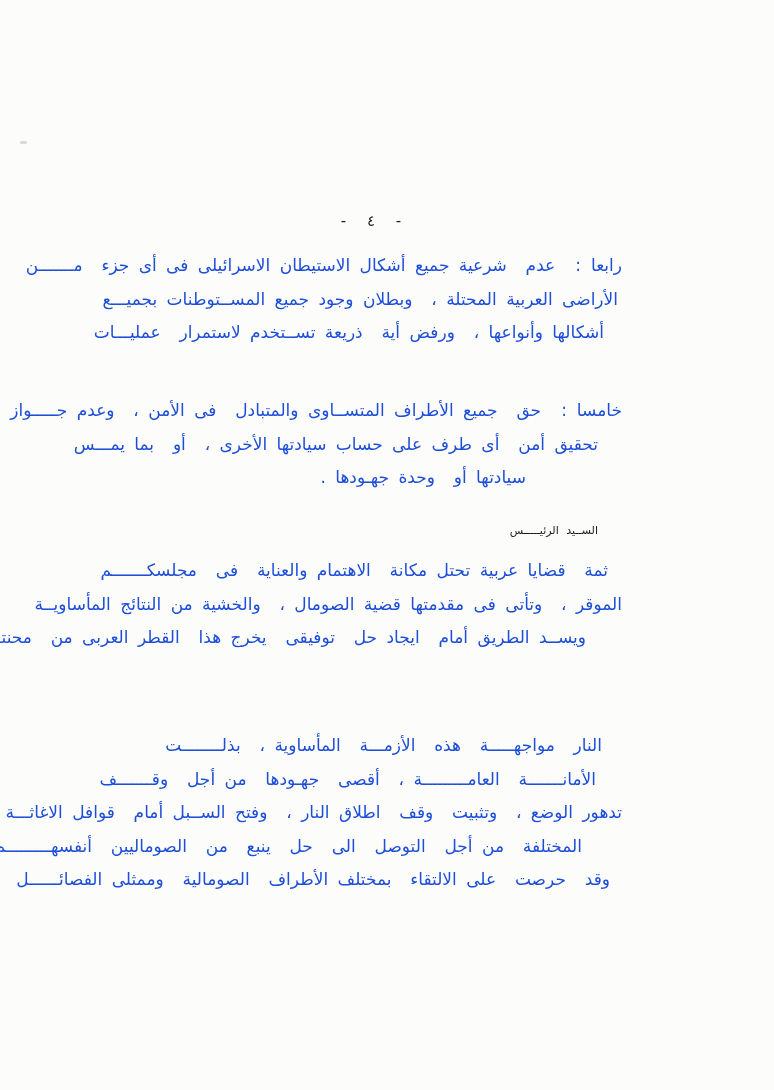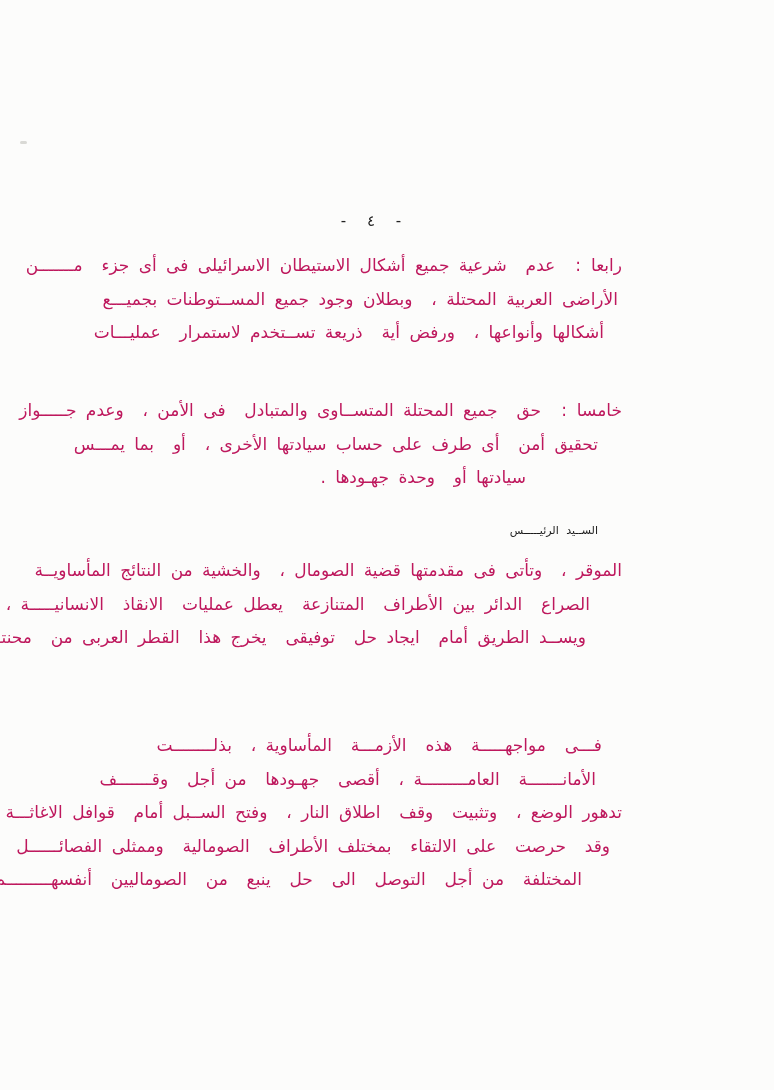--- a/index.html
+++ b/index.html
@@ -43,21 +43,21 @@
     width: 510px;
   }
   .line {
     direction: rtl;
     text-align: right;
     white-space: pre;
     font-size: 17px;
     line-height: 33.5px;
     height: 33.5px;
     word-spacing: 4px;
-    color: #be185d;
+    color: #1d4ed8;
   }
   .clause-label { letter-spacing: 0.5px; }
   .clause-colon {
     display: inline-block;
     margin-right: 10px;
     margin-left: 20px;
   }
   .salutation {
     position: absolute;
     top: 514px;
@@ -77,34 +77,34 @@
 
   <div class="page-number">- ٤ -</div>
 
   <section class="block" style="top:249px">
     <div class="line"><span class="clause-label">رابعا</span><span class="clause-colon">:</span><span>عدم  شرعية جميع أشكال الاستيطان الاسرائيلى فى أى جزء  مـــــــن</span></div>
     <div class="line" style="padding-right:4px">الأراضى العربية المحتلة ،  وبطلان وجود جميع المســتوطنات بجميـــع</div>
     <div class="line" style="padding-right:18px">أشكالها وأنواعها ،  ورفض أية  ذريعة تســتخدم لاستمرار  عمليـــات</div>
   </section>
 
   <section class="block" style="top:394px">
-    <div class="line"><span class="clause-label">خامسا</span><span class="clause-colon">:</span><span>حق  جميع المحتلة المتســاوى والمتبادل  فى الأمن ،  وعدم جـــــواز</span></div>
+    <div class="line"><span class="clause-label">خامسا</span><span class="clause-colon">:</span><span>حق  جميع الأطراف المتســاوى والمتبادل  فى الأمن ،  وعدم جـــــواز</span></div>
     <div class="line" style="padding-right:24px">تحقيق أمن  أى طرف على حساب سيادتها الأخرى ،  أو  بما يمـــس</div>
     <div class="line" style="padding-right:96px">سيادتها أو  وحدة جهـودها .</div>
   </section>
 
   <div class="salutation">الســيد الرئيـــــس</div>
 
   <section class="block" style="top:554px">
+    <div class="line" style="padding-right:14px">ثمة  قضايا عربية تحتل مكانة  الاهتمام والعناية  فى  مجلسكـــــــم</div>
     <div class="line">الموقر ،  وتأتى فى مقدمتها قضية الصومال ،  والخشية من النتائج المأساويــة</div>
-    <div class="line" style="padding-right:32px">الصراع  الدائر بين الأطراف  المتنازعة  يعطل عمليات  الانقاذ  الانسانيـــــة ،</div>
     <div class="line" style="padding-right:36px">ويســد الطريق أمام  ايجاد حل  توفيقى  يخرج هذا  القطر العربى من  محنته .</div>
   </section>
 
   <section class="block" style="top:729px">
-    <div class="line" style="padding-right:20px">فـــى  مواجهـــــة  هذه  الأزمـــة  المأساوية ،  بذلــــــــت</div>
+    <div class="line" style="padding-right:20px">النار  مواجهـــــة  هذه  الأزمـــة  المأساوية ،  بذلــــــــت</div>
     <div class="line" style="padding-right:26px">الأمانـــــــة  العامـــــــــة ،  أقصى  جهـودها  من أجل  وقـــــــف</div>
     <div class="line">تدهور الوضع ،  وتثبيت  وقف  اطلاق النار ،  وفتح الســبل أمام  قوافل الاغاثـــة ،</div>
+    <div class="line" style="padding-right:40px">المختلفة  من أجل  التوصل  الى  حل  ينبع  من  الصوماليين  أنفسهـــــــــم</div>
     <div class="line" style="padding-right:12px">وقد  حرصت  على الالتقاء  بمختلف الأطراف  الصومالية  وممثلى الفصائــــــل</div>
-    <div class="line" style="padding-right:40px">المختلفة  من أجل  التوصل  الى  حل  ينبع  من  الصوماليين  أنفسهـــــــــم</div>
   </section>
 
 </div>
 
 </body></html>

